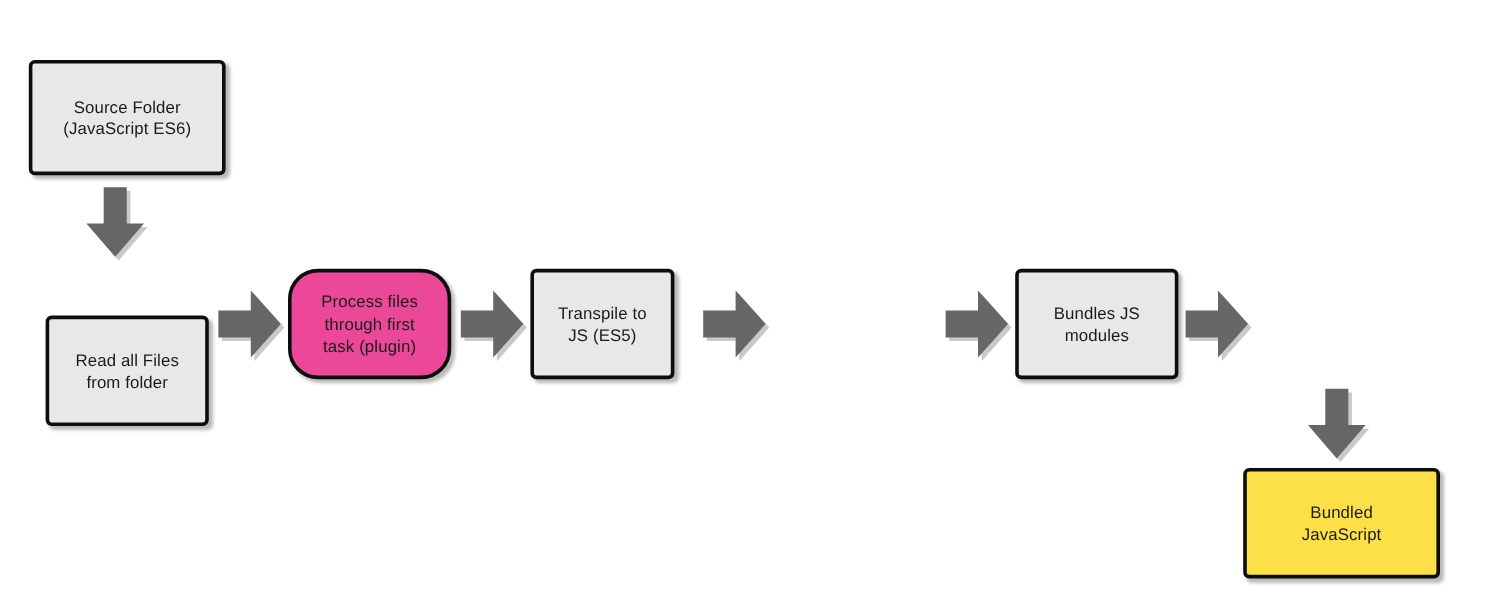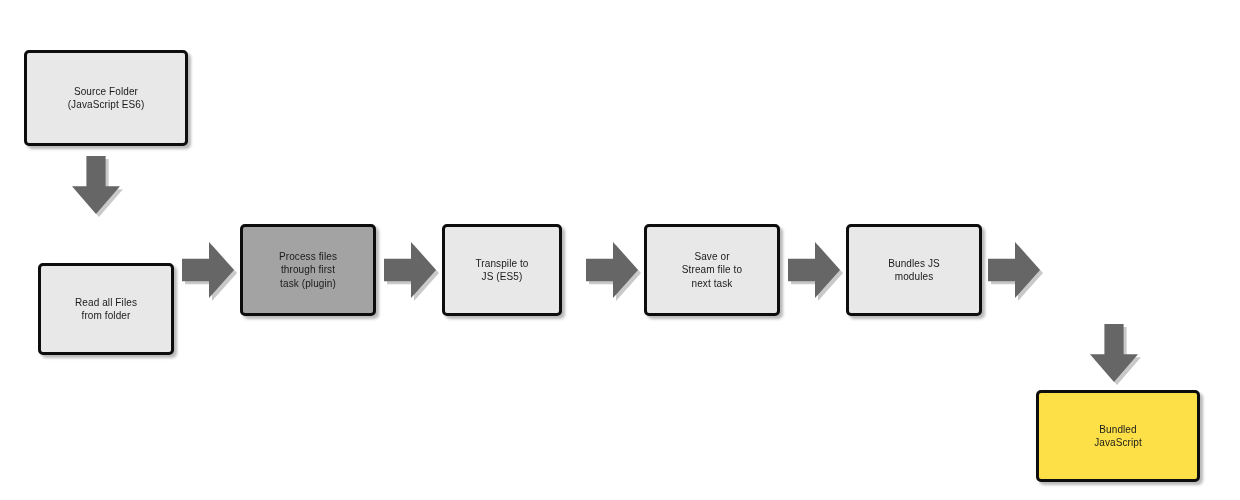--- a/index.html
+++ b/index.html
@@ -23,21 +23,21 @@
     box-sizing: border-box;
     background: #e8e8e8;
     border: 3px solid #0d0d0d;
     border-radius: 5px;
     box-shadow: 3px 3px 3px rgba(0,0,0,0.28);
     display: flex;
     align-items: center;
     justify-content: center;
     text-align: center;
     color: #1a1a1a;
-    font-size: 10px;
+    font-size: 14px;
     line-height: 1.32;
     letter-spacing: 0.1px;
     white-space: pre-line;
   }
   .node-label {
     display: block;
     width: 100%;
     padding: 0 4px;
     white-space: pre-line;
   }
@@ -51,28 +51,25 @@
   }
 </style>
 </head>
 <body>
 
 <div id="canvas" style="background: rgb(255, 255, 255);">
     <div class="node" style="left: 24px; top: 50px; width: 164px; height: 96px; background: rgb(232, 232, 232); border-color: rgb(13, 13, 13);"><span class="node-label">Source Folder
 (JavaScript ES6)</span></div>
     <div class="node" style="left: 38px; top: 224px; width: 136px; height: 92px; background: rgb(232, 232, 232); border-color: rgb(13, 13, 13); margin-top: 39px;"><span class="node-label">Read all Files
 from folder</span></div>
-    <div class="node" style="left: 240px; top: 224px; width: 136px; height: 92px; background: #a3a3a3; border-color: rgb(13, 13, 13);"><span class="node-label">Process files
+    <div class="node" style="left: 240px; top: 224px; width: 136px; height: 92px; background: #ec4899; border-color: rgb(13, 13, 13); border-radius: 25px;"><span class="node-label">Process files
 through first
 task (plugin)</span></div>
     <div class="node" style="left: 442px; top: 224px; width: 120px; height: 92px; background: rgb(232, 232, 232); border-color: rgb(13, 13, 13);"><span class="node-label">Transpile to
 JS (ES5)</span></div>
-    <div class="node" style="left: 644px; top: 224px; width: 136px; height: 92px; background: rgb(232, 232, 232); border-color: rgb(13, 13, 13);"><span class="node-label">Save or
-Stream file to
-next task</span></div>
     <div class="node" style="left: 846px; top: 224px; width: 136px; height: 92px; background: rgb(232, 232, 232); border-color: rgb(13, 13, 13);"><span class="node-label">Bundles JS
 modules</span></div>
     <div class="node" style="left: 1036px; top: 390px; width: 164px; height: 92px; background: #fde047; border-color: rgb(13, 13, 13); justify-content: center;"><span class="node-label">Bundled
 JavaScript</span></div>
     <div class="arrow" style="left: 72px; top: 156px; width: 48px; height: 58px;">
       <svg width="48" height="58" viewBox="0 0 48 58">
         <polygon points="14.4,0.0 33.6,0.0 33.6,30.2 48.0,30.2 24.0,58.0 0.0,30.2 14.4,30.2" fill="#c9c9c9" transform="translate(3,3)"></polygon>
         <polygon points="14.4,0.0 33.6,0.0 33.6,30.2 48.0,30.2 24.0,58.0 0.0,30.2 14.4,30.2" fill="#666666"></polygon>
       </svg>
     </div>

